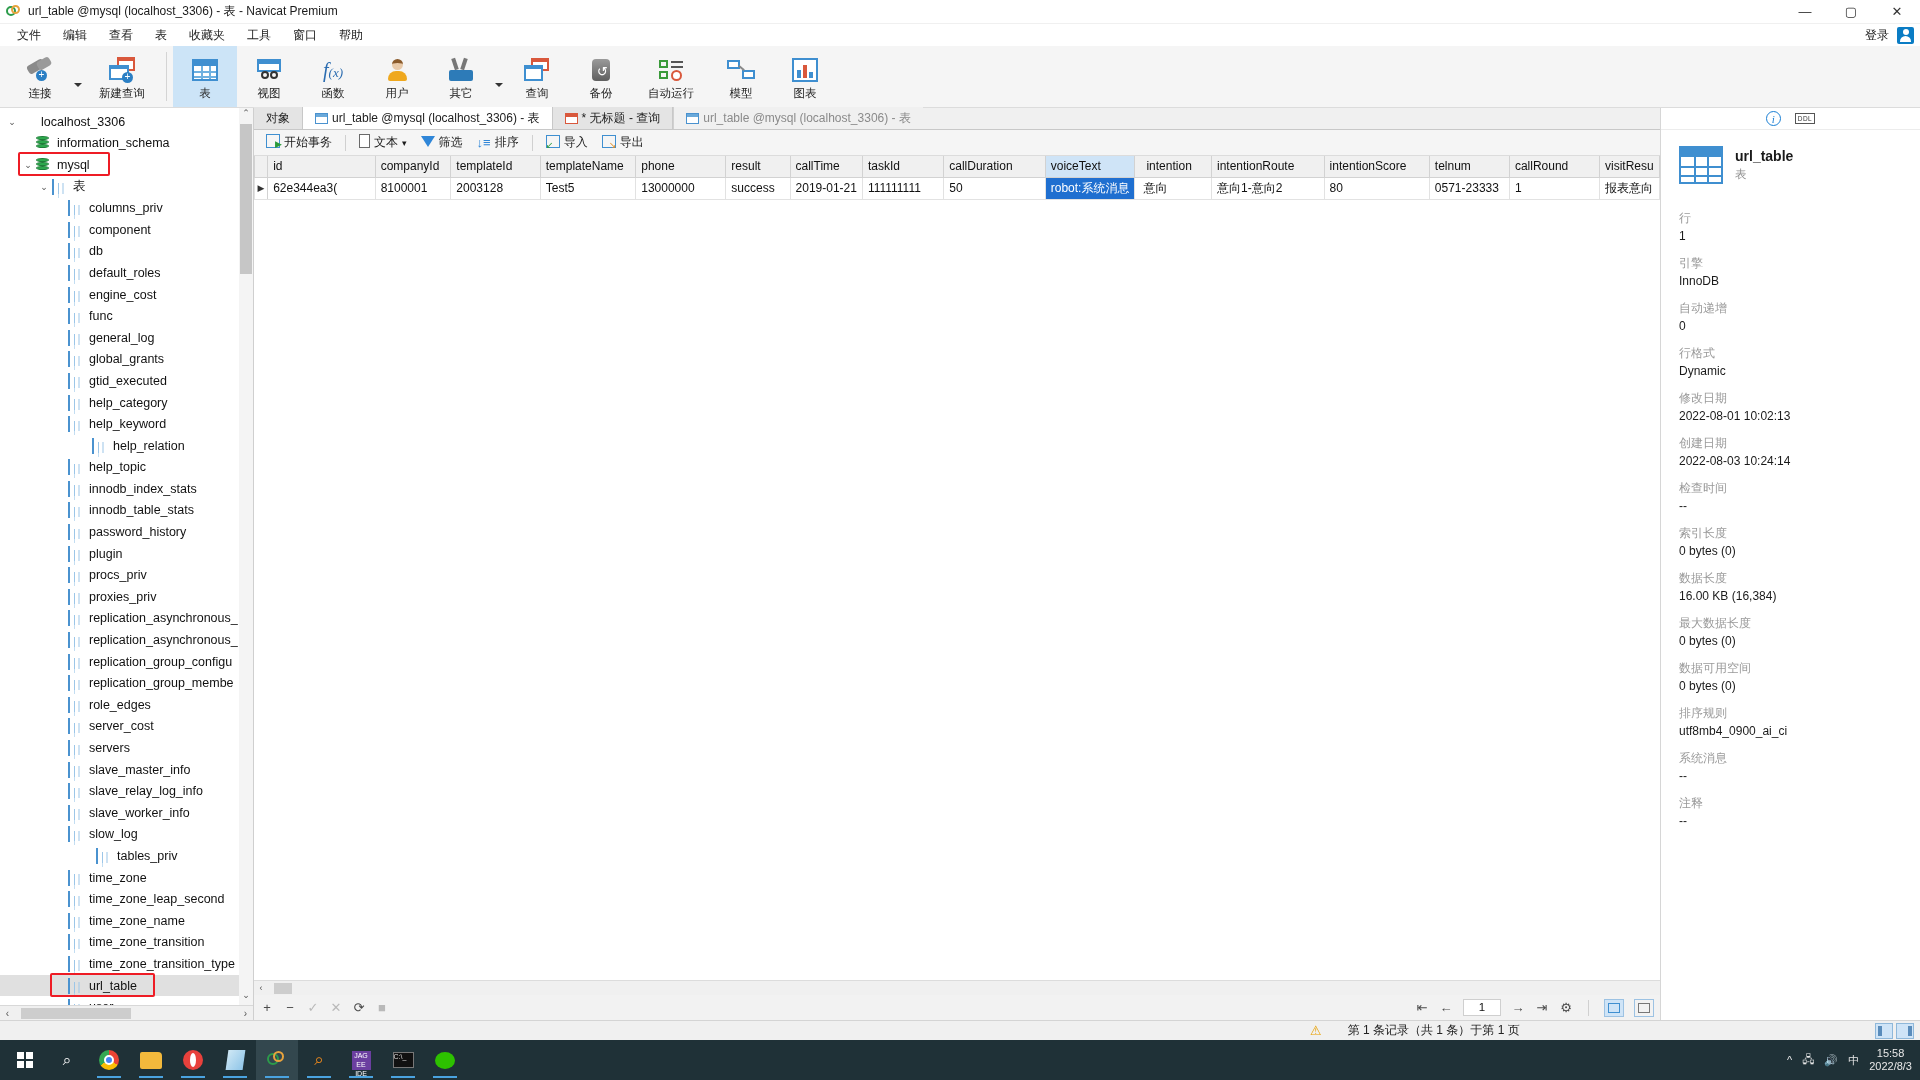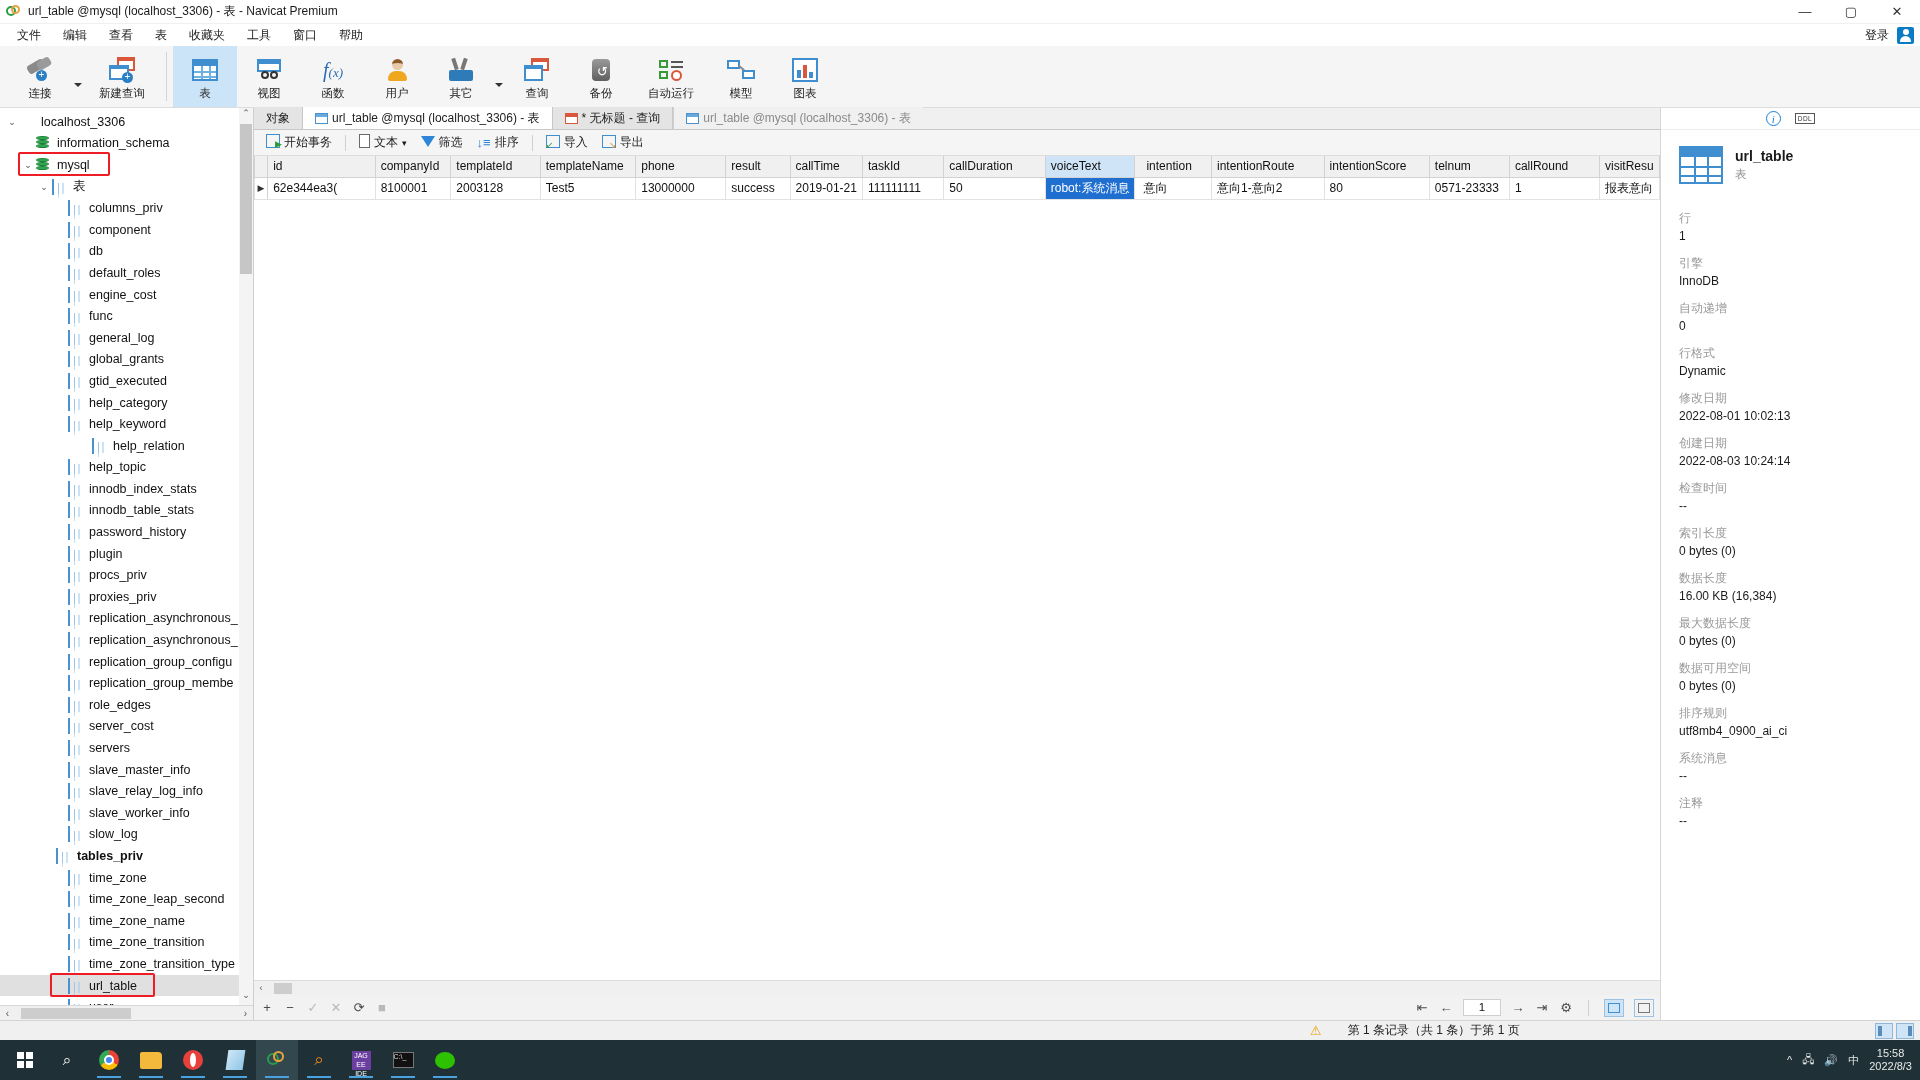--- a/index.html
+++ b/index.html
@@ -529,21 +529,21 @@
           <div class="trow" style="padding-left: 52px;">
             <span class="twist"></span>
             <span class="tico"><span class="tbl-ico"></span></span>
             <span>slave_worker_info</span>
           </div>
           <div class="trow" style="padding-left: 52px;">
             <span class="twist"></span>
             <span class="tico"><span class="tbl-ico"></span></span>
             <span>slow_log</span>
           </div>
-          <div class="trow" style="padding-left: 40px; font-weight: bold;">
+          <div class="trow" style="padding-left: 80px;">
             <span class="twist"></span>
             <span class="tico"><span class="tbl-ico"></span></span>
             <span>tables_priv</span>
           </div>
           <div class="trow" style="padding-left: 52px;">
             <span class="twist"></span>
             <span class="tico"><span class="tbl-ico"></span></span>
             <span>time_zone</span>
           </div>
           <div class="trow" style="padding-left: 52px;">

